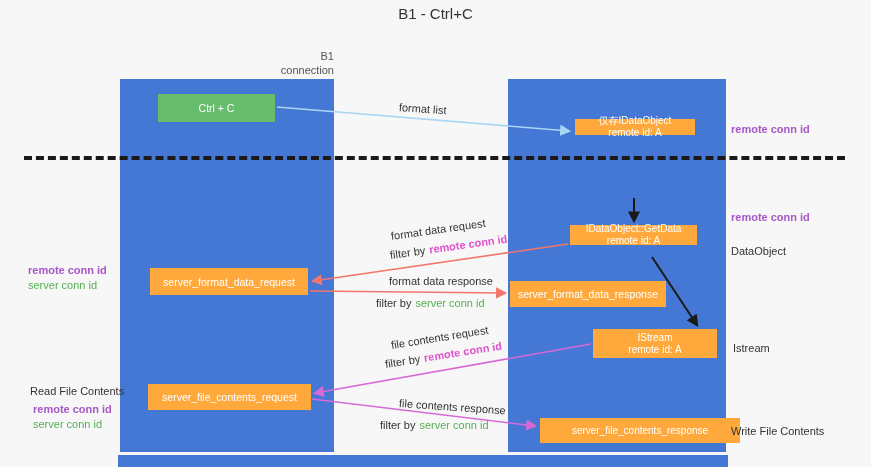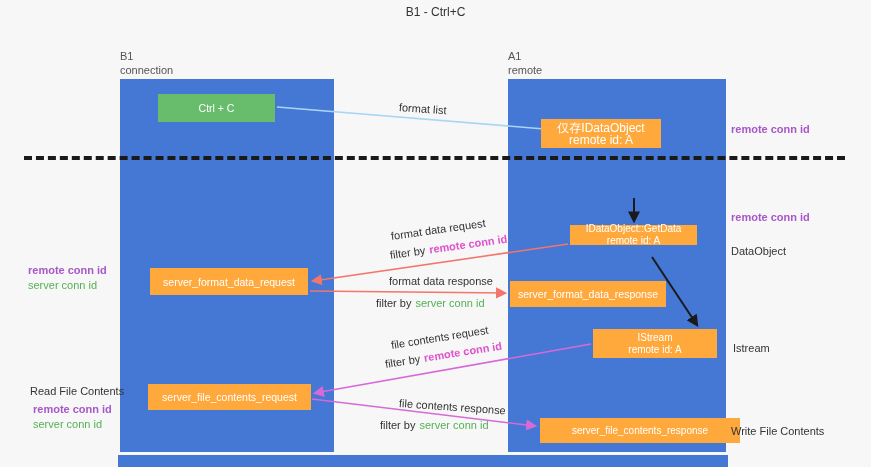--- a/index.html
+++ b/index.html
@@ -17,22 +17,22 @@
     --text-dark:#333333;
   }
   *{margin:0;padding:0;box-sizing:border-box}
   body{font-family:"Liberation Sans",sans-serif;background:#ffffff}
   .canvas{
     position:relative;width:871px;height:467px;background:var(--background);
     overflow:hidden;font-size:11px;color:var(--text-dark);
   }
   .overlay{position:absolute;left:0;top:0;pointer-events:none}
   .lane{position:absolute;background:var(--lane-blue)}
-  .title{position:absolute;left:0;right:0;text-align:center;font-size:12px;color:#333}
-  .lane-head{position:absolute;text-align:left;font-size:11px;color:#555;line-height:14px}
+  .title{position:absolute;left:0;right:0;text-align:center;font-size:15px;color:#333}
+  .lane-head{position:absolute;text-align:right;font-size:11px;color:#555;line-height:14px}
   .box{
     position:absolute;display:flex;flex-direction:column;align-items:center;justify-content:center;
     color:#fff;font-size:10.5px;line-height:12px;text-align:center;
   }
   .green{background:var(--green-box)}
   .orange{background:var(--orange-box)}
   .alabel{position:absolute;font-size:11px;color:#333;white-space:nowrap;transform-origin:left center}
   .alabel .sp2{margin-left:4px}
   .side{position:absolute;font-size:11px;white-space:nowrap}
   .purple{color:var(--purple-text);font-weight:bold}
@@ -51,24 +51,20 @@
 </head>
 <body>
 
 <div class="canvas">
 
   <div class="title" style="top:5px">B1 - Ctrl+C</div>
 
   <div class="lane-head" style="left:120px;top:49px;width:214px">
     <div>B1</div>
     <div>connection</div>
-  </div>
-  <div class="lane-head" style="left:508px;top:49px;width:218px">
-    <div>A1</div>
-    <div>remote</div>
   </div>
 
   <div class="lane" style="left:120px;top:79px;width:214px;height:373px"></div>
   <div class="lane" style="left:508px;top:79px;width:218px;height:373px"></div>
   <div class="lane" style="left:118px;top:455px;width:610px;height:12px"></div>
 
   <div class="dashline" style="left:24px;top:156px;width:821px"></div>
 
   <svg class="overlay" width="871" height="467">
     <defs>
@@ -91,21 +87,21 @@
     <line x1="310" y1="291" x2="505" y2="293" class="s-red" marker-end="url(#m-red)"></line>
     <line x1="652" y1="257" x2="697" y2="325" class="s-black" marker-end="url(#m-black)"></line>
     <line x1="591" y1="344" x2="315" y2="393" class="s-mag" marker-end="url(#m-mag)"></line>
     <line x1="312" y1="399" x2="535" y2="426" class="s-mag" marker-end="url(#m-mag)"></line>
   </svg>
 
   <div class="box green" style="left:158px;top:94px;width:117px;height:28px">
     <div>Ctrl + C</div>
   </div>
 
-  <div class="box orange" style="left:541px;top:119px;width:120px;height:29px;font-size:12px">
+  <div class="box orange" style="left:575px;top:119px;width:120px;height:16px;font-size:10px">
     <div>仅存IDataObject</div>
     <div>remote id: A</div>
   </div>
 
 
   <div class="box orange" style="left:570px;top:225px;width:127px;height:20px;font-size:10px">
     <div>IDataObject::GetData</div>
     <div>remote id: A</div>
   </div>
 

